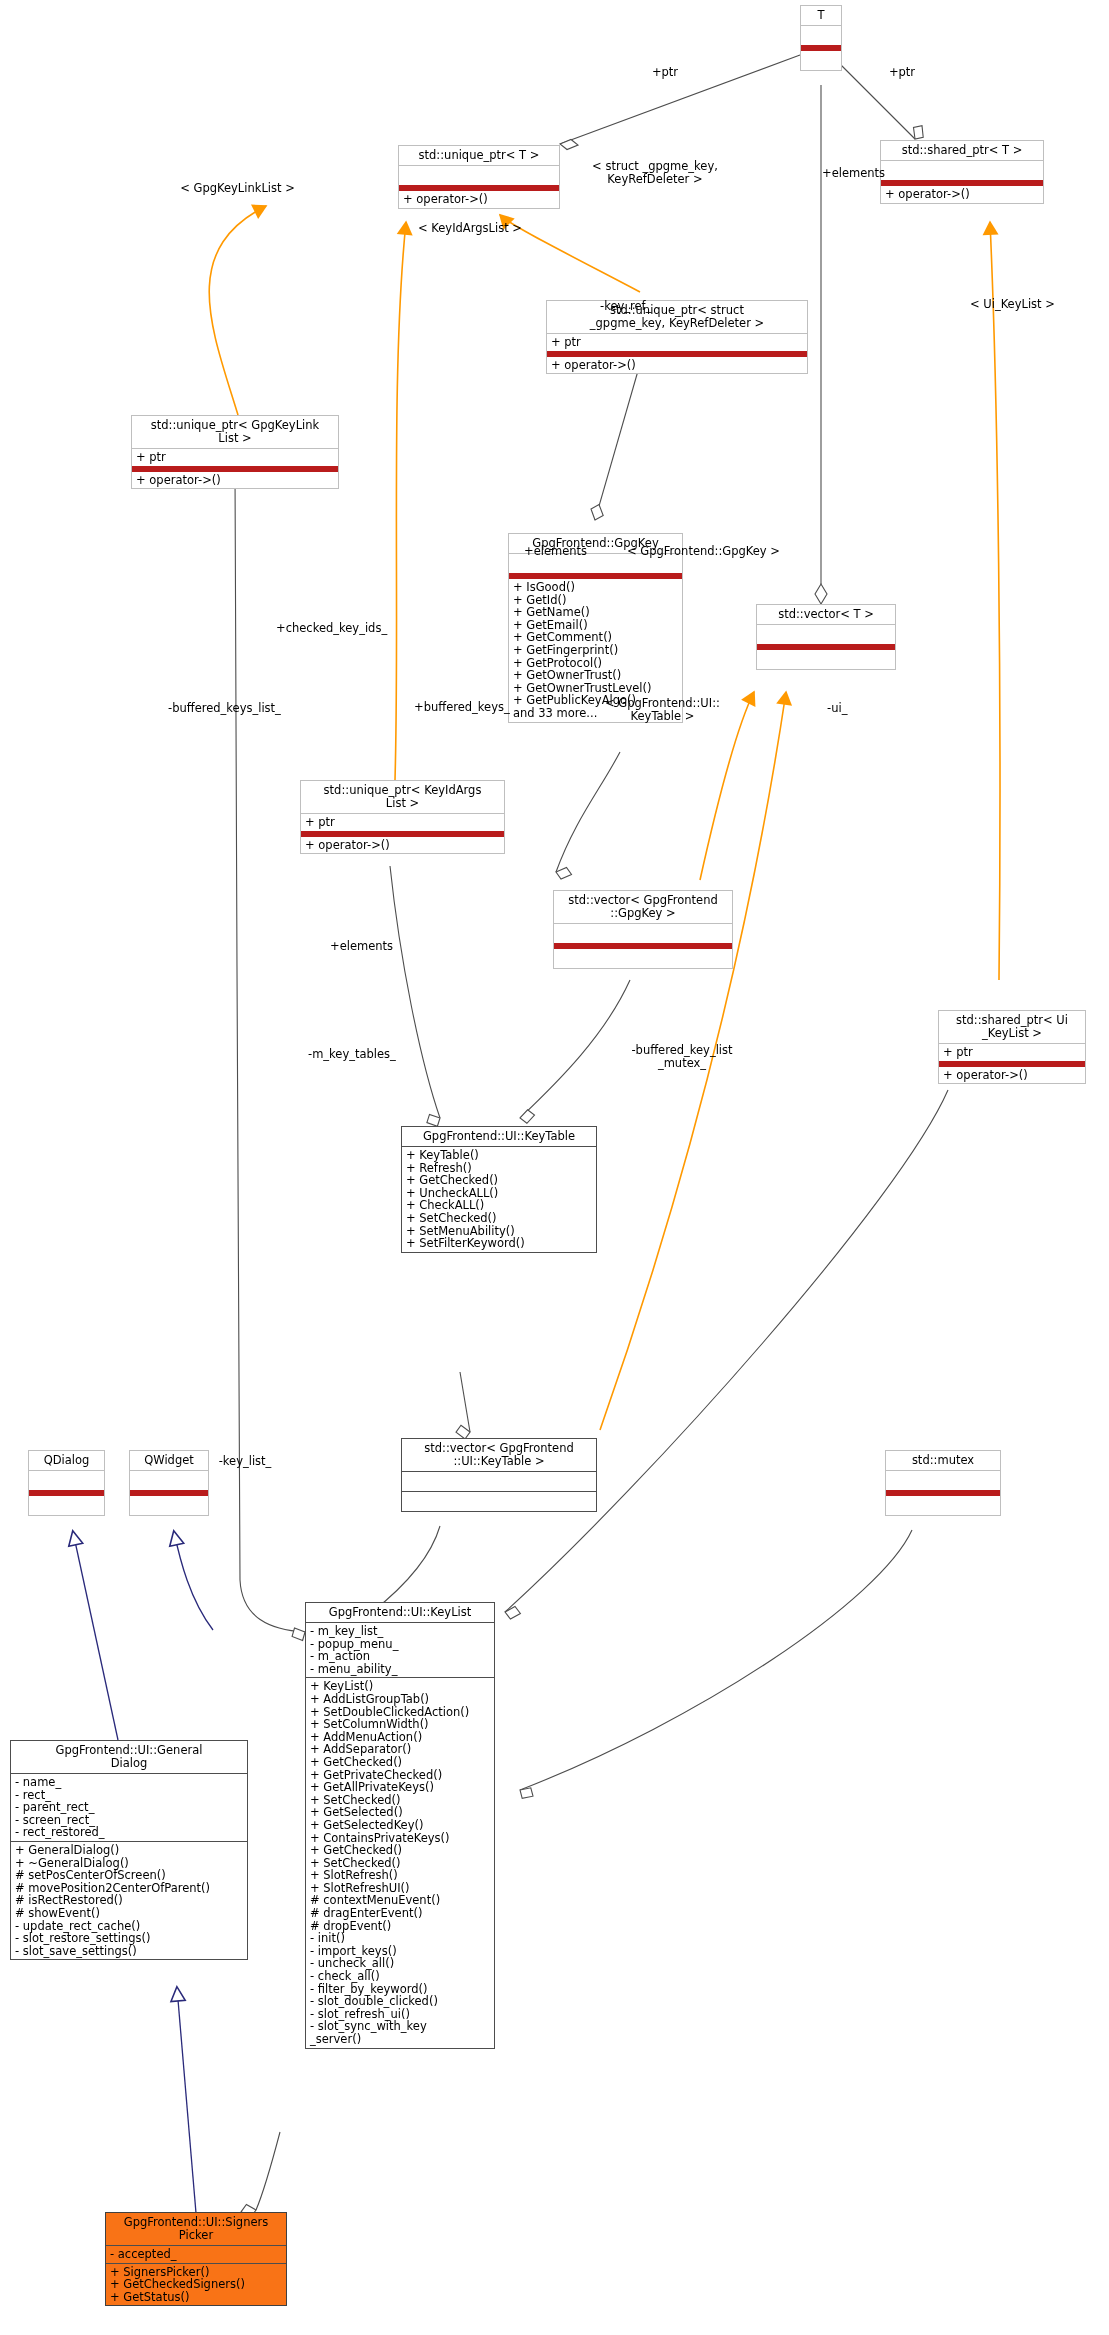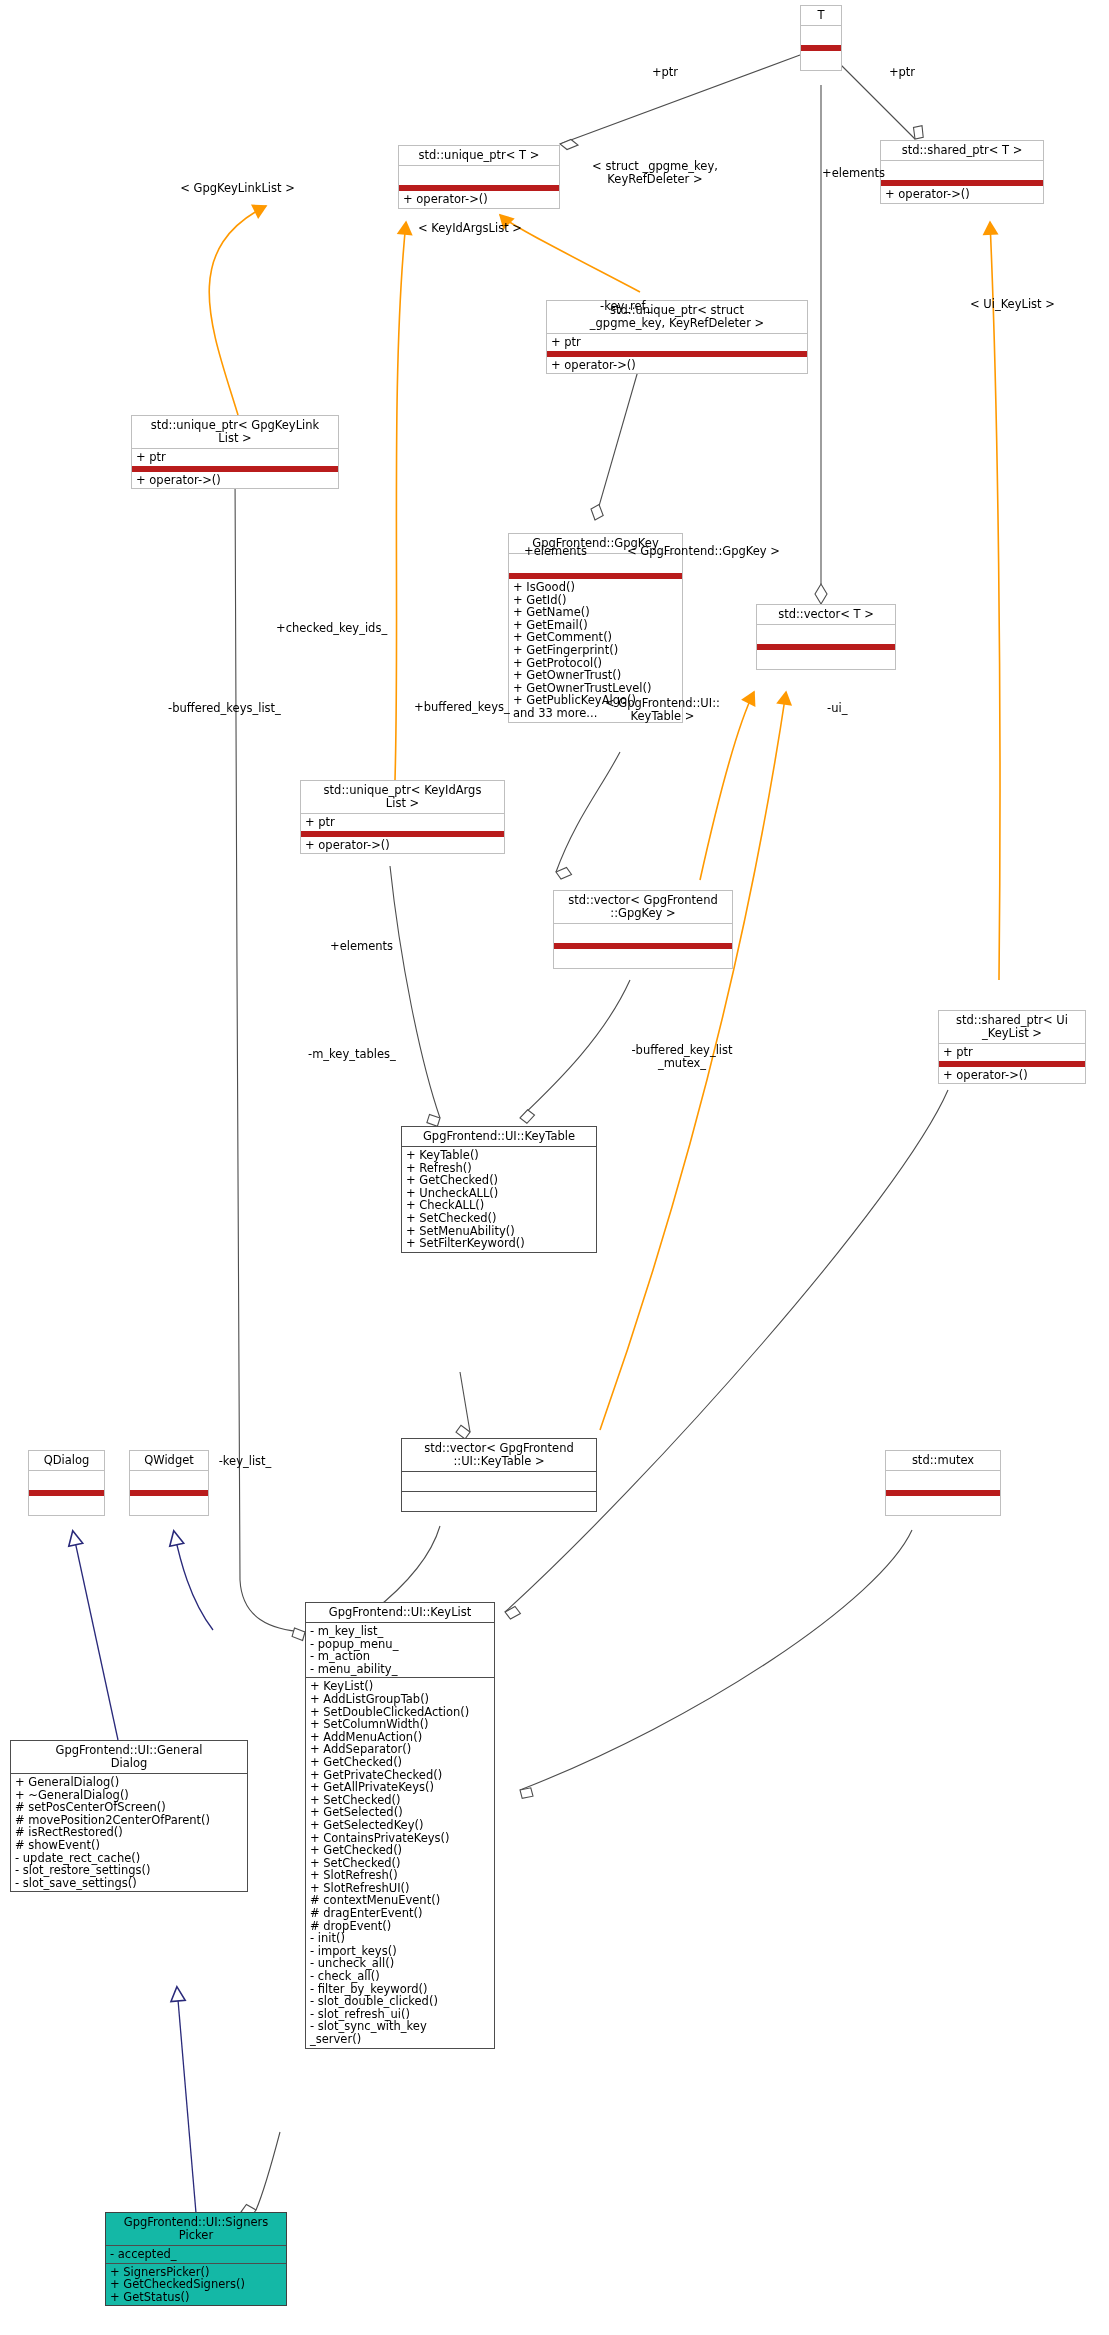--- a/index.html
+++ b/index.html
@@ -2,21 +2,21 @@
 <html><head>
 <meta charset="utf-8">
 <style>
   html,body{margin:0;padding:0;background:#ffffff;}
   body{font-family:"DejaVu Sans","Liberation Sans",sans-serif;}
   #canvas{position:relative;width:1109px;height:2335px;overflow:hidden;background:#fff;}
   svg.edges{position:absolute;left:0;top:0;width:1109px;height:2335px;pointer-events:none;}
 
   .node{position:absolute;box-sizing:border-box;border:1px solid #bfbfbf;background:#ffffff;}
   .node.strong{border:1px solid #4d4d4d;}
-  .node.filled{background:#14b8a6;border:1px solid #404040;}
+  .node.filled{background:#f97316;border:1px solid #404040;}
   .node .title{
     text-align:center;font-size:11.5px;line-height:13px;color:#000;
     padding:3px 4px;border-bottom:1px solid #bfbfbf;white-space:pre-line;
   }
   .node.strong .title,.node.filled .title{border-bottom:1px solid #4d4d4d;}
   .node .attrs,.node .ops{
     font-size:11.5px;line-height:12.6px;color:#000;padding:2px 4px;white-space:pre-line;
   }
   .node .attrs{border-bottom:6px solid #b91c1c;}
   .node.strong .attrs,.node.filled .attrs{border-bottom:1px solid #4d4d4d;}
@@ -245,20 +245,25 @@
 - filter_by_keyword()
 - slot_double_clicked()
 - slot_refresh_ui()
 - slot_sync_with_key
 _server()</div>
   </div>
 
   <div class="node strong" style="left:10px;top:1740px;width:238px;">
     <div class="title">GpgFrontend::UI::General
 Dialog</div>
+    <div class="attrs">- name_
+- rect_
+- parent_rect_
+- screen_rect_
+- rect_restored_</div>
     <div class="ops">+ GeneralDialog()
 + ~GeneralDialog()
 # setPosCenterOfScreen()
 # movePosition2CenterOfParent()
 # isRectRestored()
 # showEvent()
 - update_rect_cache()
 - slot_restore_settings()
 - slot_save_settings()</div>
   </div>

